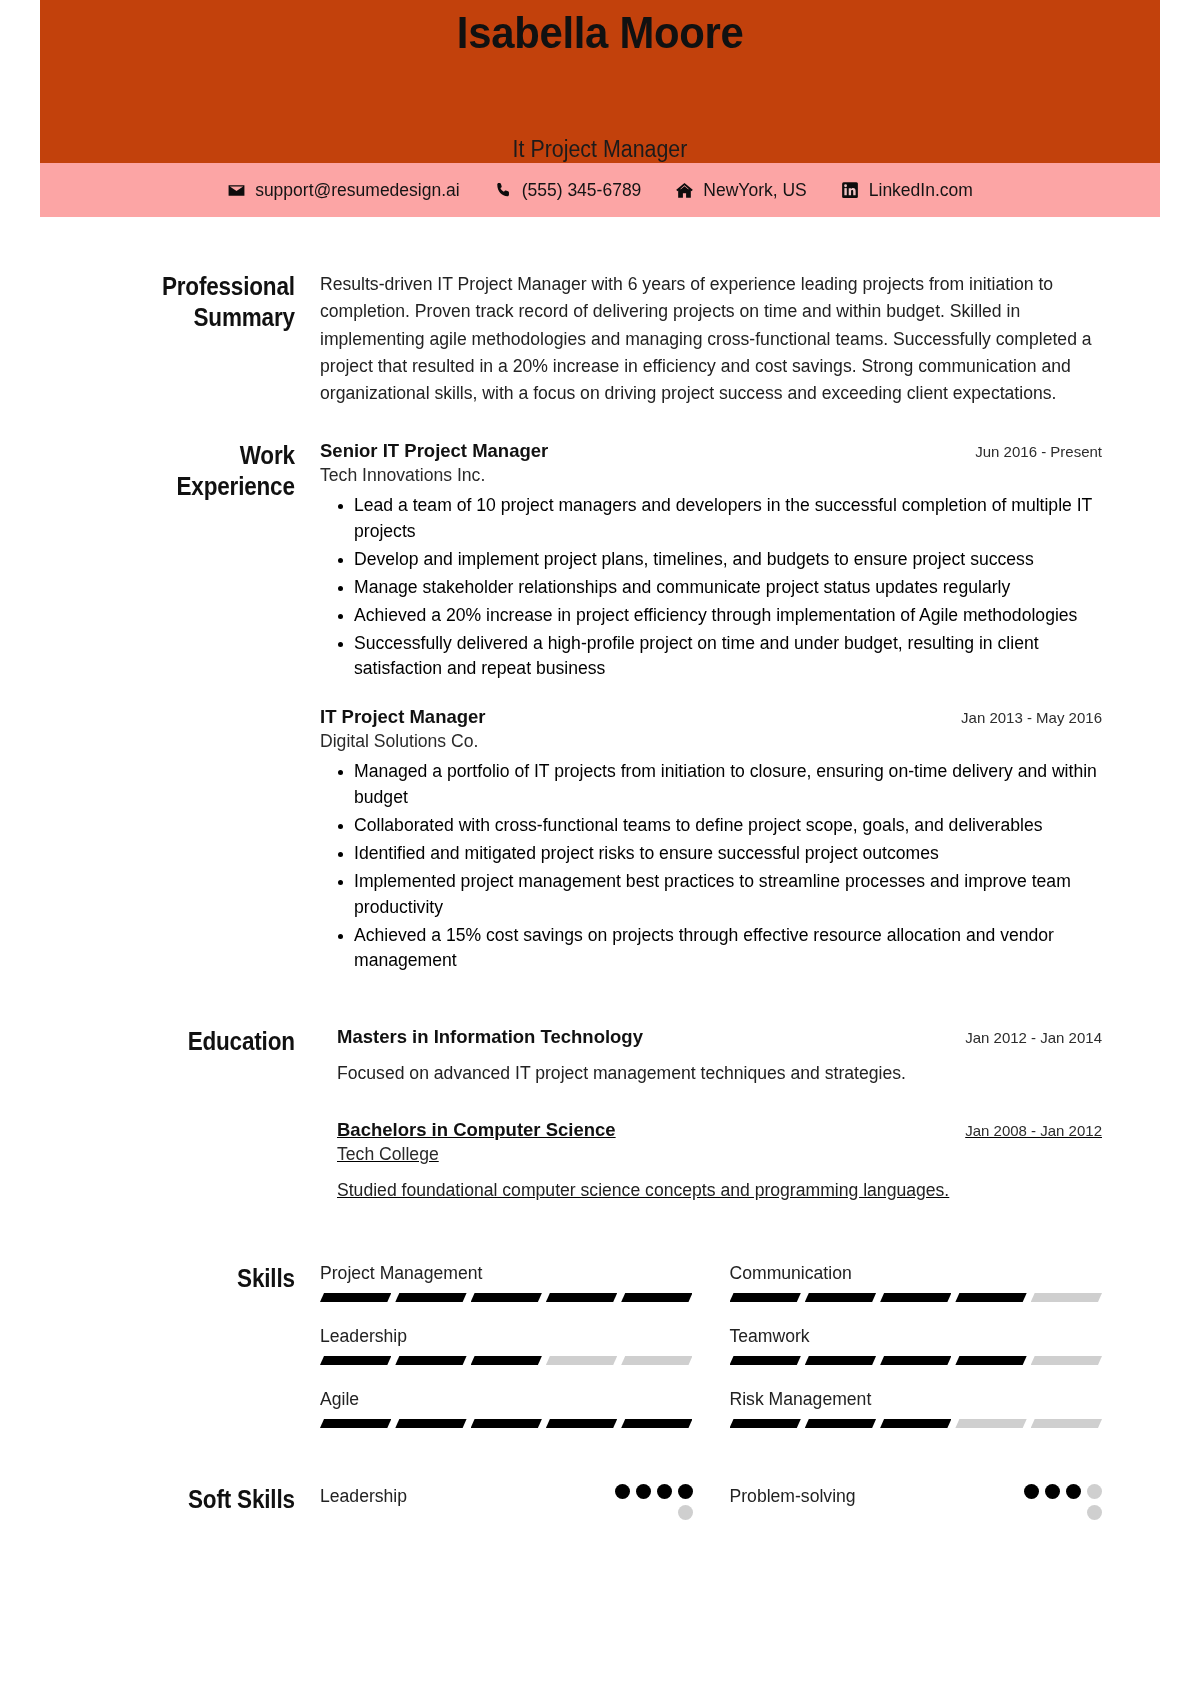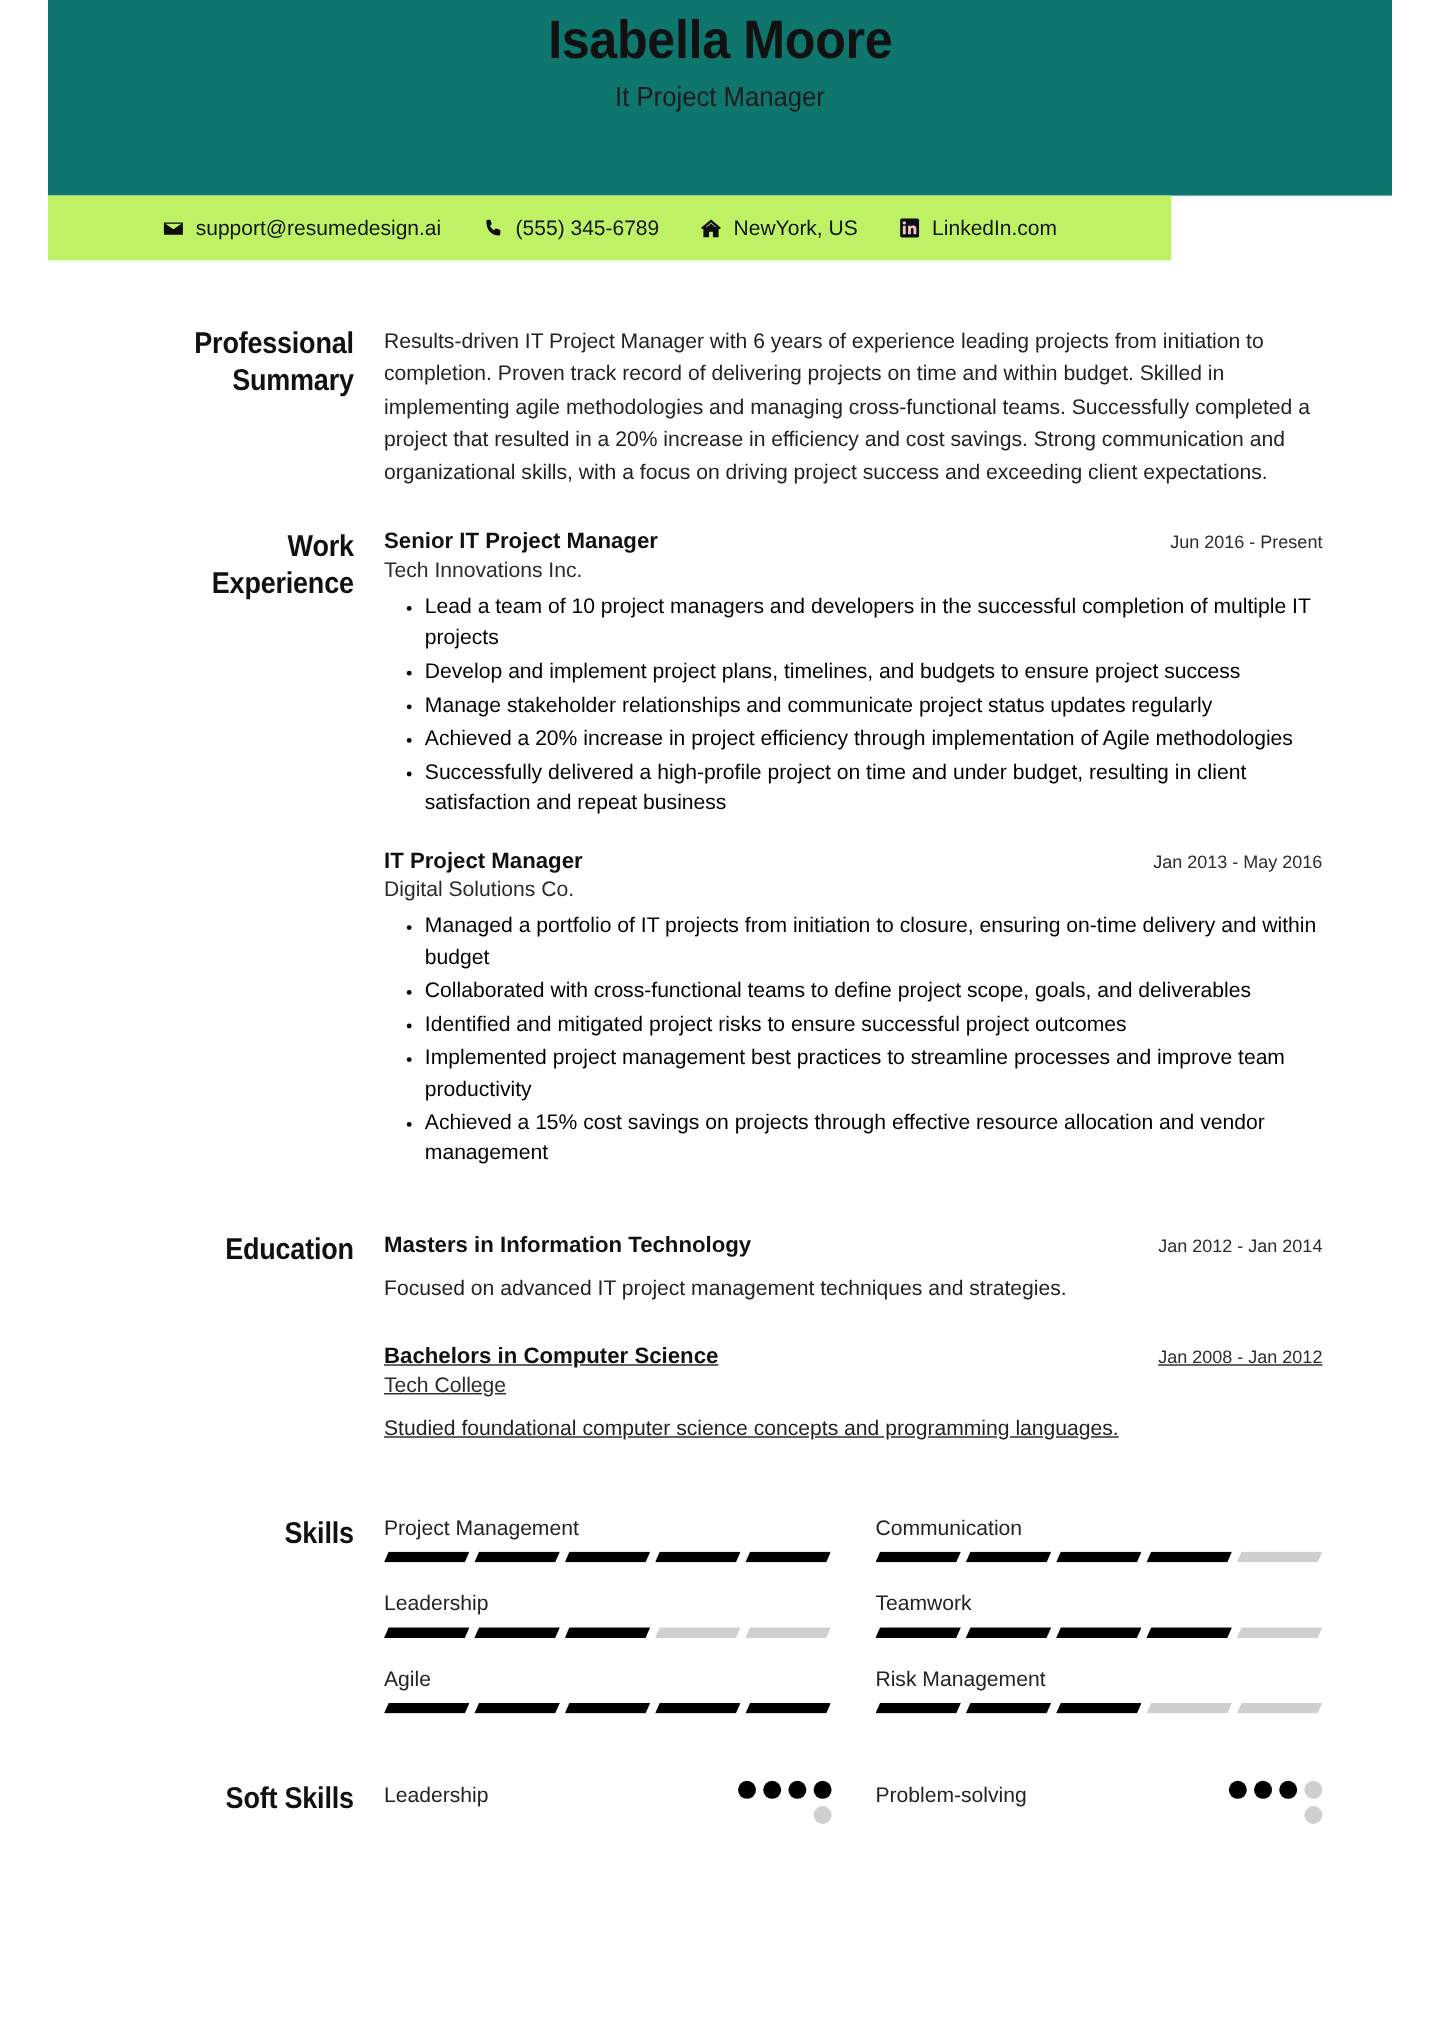--- a/index.html
+++ b/index.html
@@ -9,27 +9,27 @@
     background:#ffffff;
     width:1200px;
     min-height:1684px;
     position:relative;
     overflow:hidden;
   }
   .page { width:1120px; margin:0 auto; position:relative; background:#fff; }
 
   
   .header {
-    background:#0f766e;
+    background:#c2410c;
     width:1120px;
     height:163px;
     display:flex;
     flex-direction:column;
     align-items:center;
-    justify-content:flex-start;
+    justify-content:space-between;
     padding-top:8px;
   }
   .name {
     font-size:45px;
     font-weight:bold;
     letter-spacing:-0.3px;
     color:#111;
     line-height:1.12;
     transform:scaleX(0.93);
     transform-origin:center;
@@ -37,22 +37,22 @@
   .jobtitle {
     font-size:23px;
     color:#1b1b1b;
     margin-top:9px;
     transform:scaleX(0.93);
     transform-origin:center;
   }
 
   
   .contactbar {
-    background:#bef264;
-    width:936px;
+    background:#fca5a5;
+    width:1120px;
     height:54px;
     display:flex;
     align-items:center;
     justify-content:center;
     gap:34px;
   }
   .contact-item {
     display:flex;
     align-items:center;
     gap:9px;
@@ -136,21 +136,21 @@
     padding-left:34px;
   }
   ul.bullets li {
     font-size:17.6px;
     line-height:1.47;
     color:#000000;
     margin-bottom:2px;
   }
   ul.bullets li::marker { font-size:16px; }
 
-  #education { margin-top:48px; }
+  #education { margin-top:48px;gap:17px; }
   #education .entry + .entry { margin-top:32px;text-decoration:underline; }
 
   
   #skills { margin-top:56px; }
   .skill-grid {
     display:grid;
     grid-template-columns:1fr 1fr;
     column-gap:37px;
     row-gap:24px;
   }

